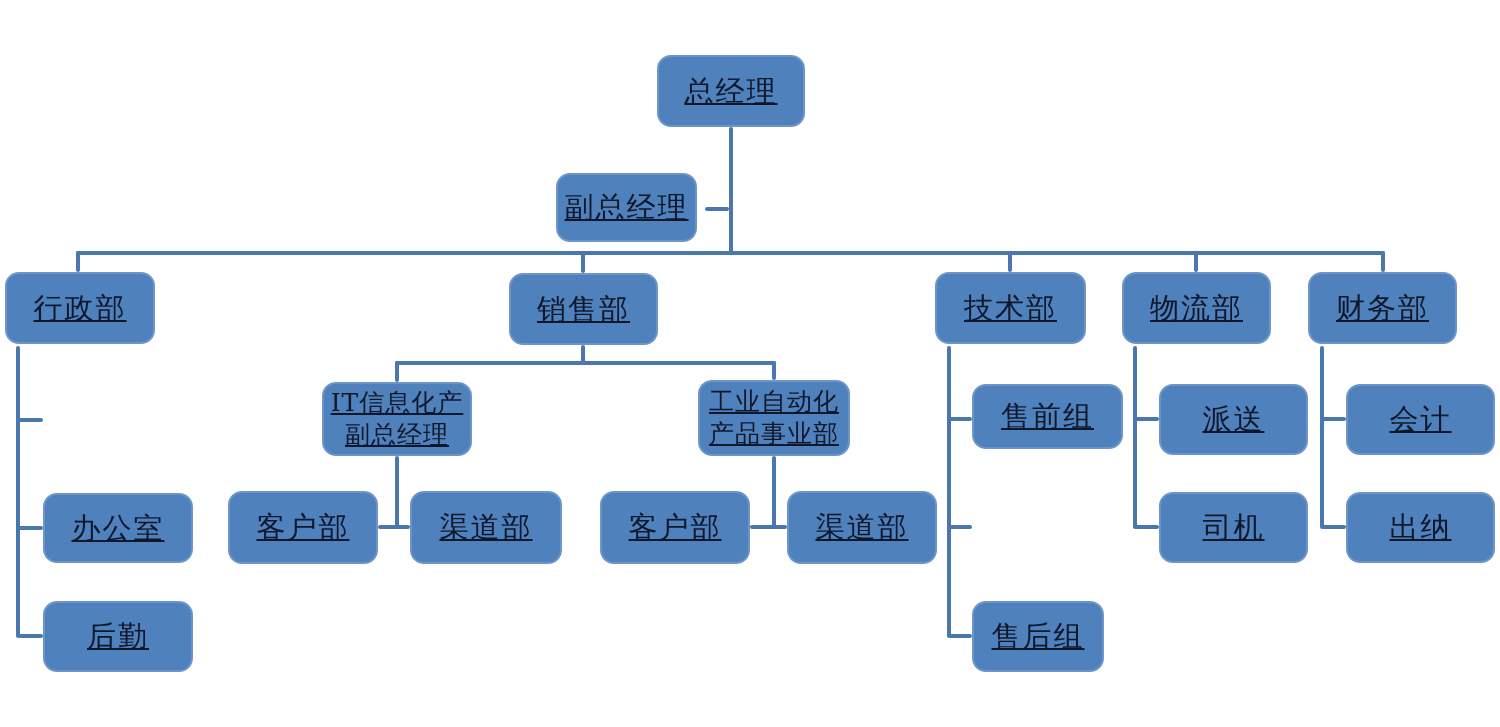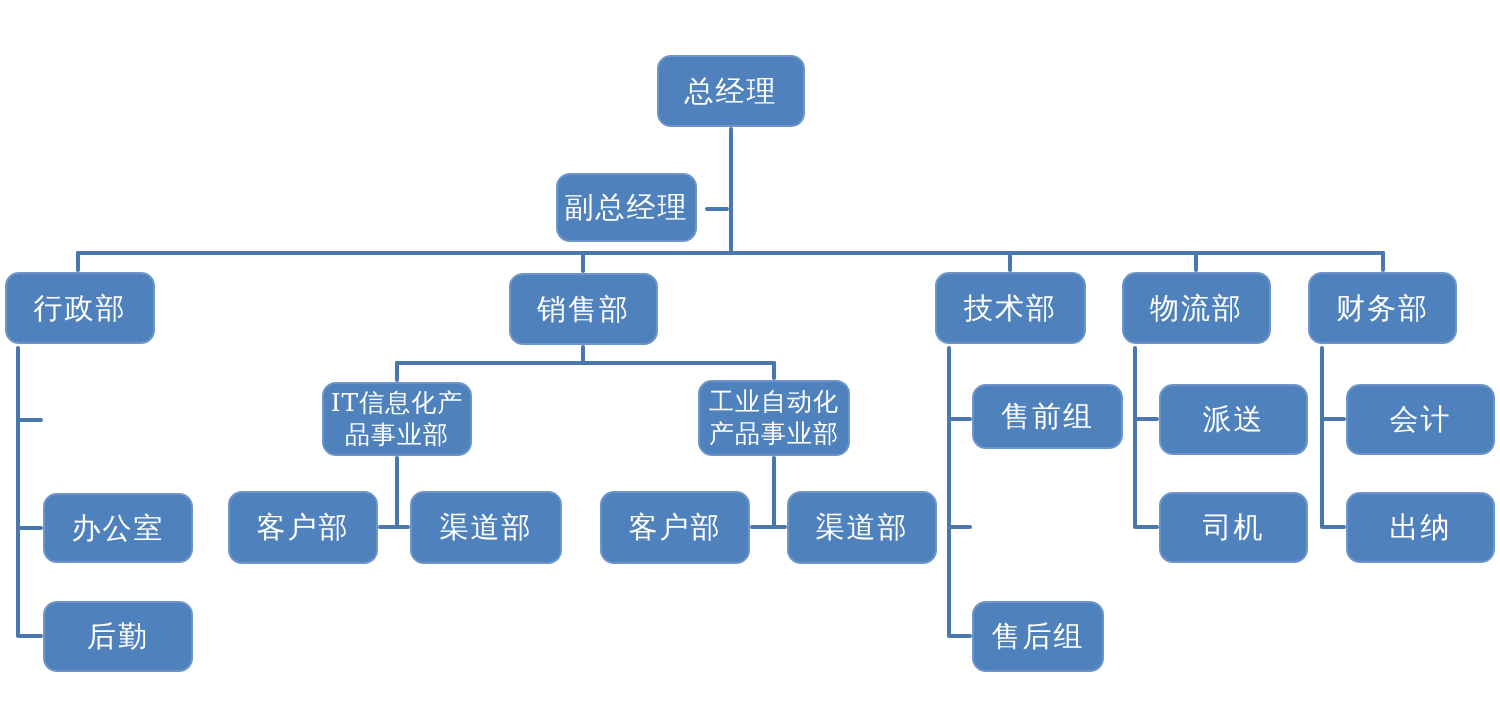--- a/index.html
+++ b/index.html
@@ -18,24 +18,25 @@
   .node {
     position: absolute;
     background: #4f81bd;
     border: 2px solid #6e95c9;
     border-radius: 14px;
     box-sizing: border-box;
     display: flex;
     align-items: center;
     justify-content: center;
     text-align: center;
-    color: #ffffff;
+    color: #0f172a;
     font-size: 29px;
     letter-spacing: 2px;
     line-height: 1.25;
+    text-decoration: underline;
   }
   .node.small-text {
     font-size: 25px;
     letter-spacing: 1px;
     line-height: 1.3;
   }
   .node-label {
     white-space: pre-line;
     display: block;
     padding: 0 4px;
@@ -109,21 +110,21 @@
     <span class="node-label">财务部</span>
   </div>
   <div class="node" style="left:43px;top:493px;width:150px;height:70px">
     <span class="node-label">办公室</span>
   </div>
   <div class="node" style="left:43px;top:601px;width:150px;height:71px">
     <span class="node-label">后勤</span>
   </div>
   <div class="node small-text" style="left:322px;top:382px;width:150px;height:74px">
     <span class="node-label">IT信息化产
-品事业部</span>
+副总经理</span>
   </div>
   <div class="node small-text" style="left:698px;top:380px;width:152px;height:76px">
     <span class="node-label">工业自动化
 产品事业部</span>
   </div>
   <div class="node" style="left:228px;top:491px;width:150px;height:73px">
     <span class="node-label">客户部</span>
   </div>
   <div class="node" style="left:410px;top:491px;width:152px;height:73px">
     <span class="node-label">渠道部</span>

